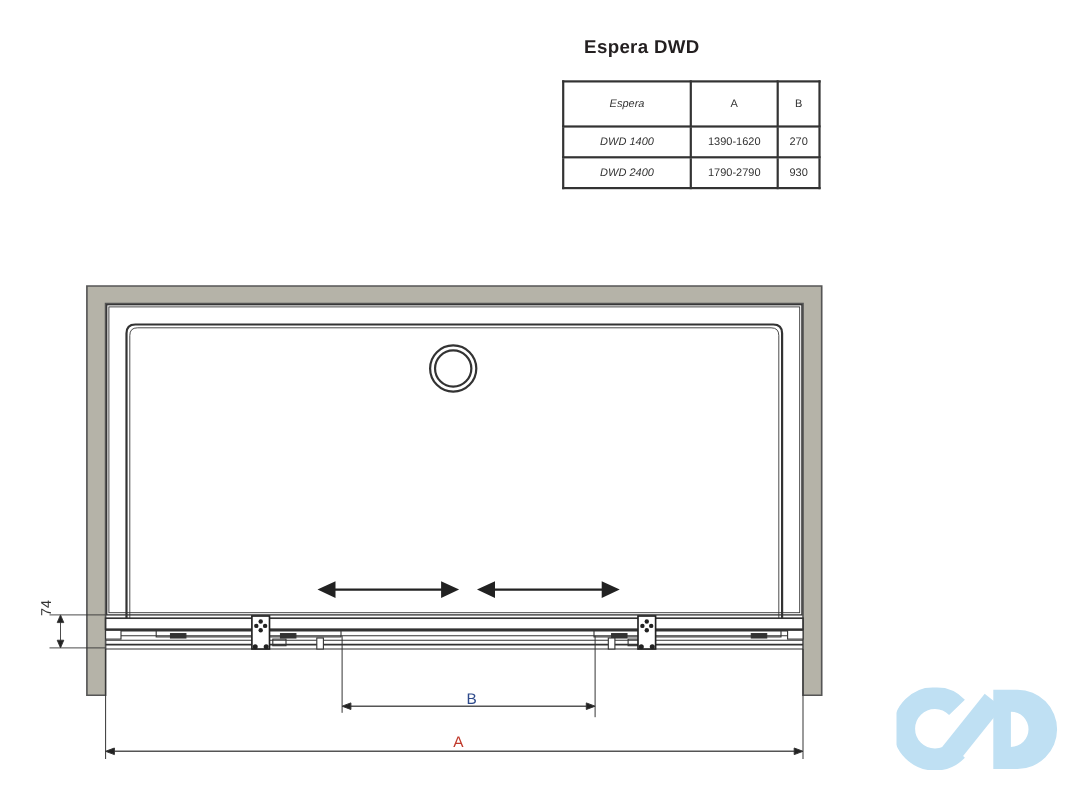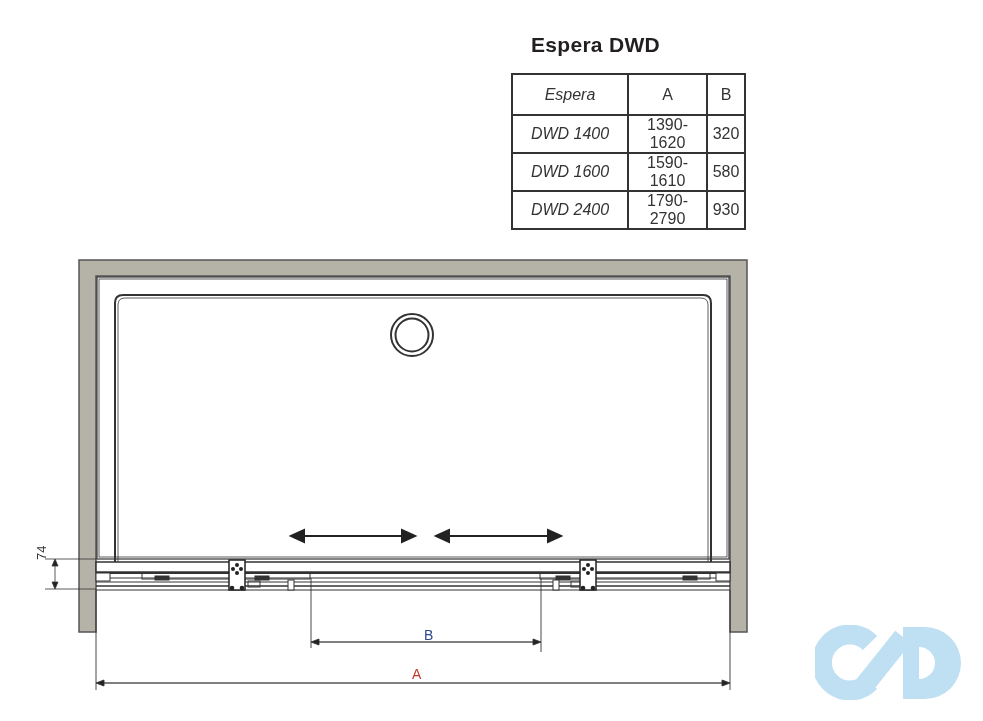--- a/index.html
+++ b/index.html
@@ -1,19 +1,19 @@
 <!DOCTYPE html>
 <html><head>
 <meta charset="utf-8">
 <style>
   html, body { margin:0; padding:0; background:#ffffff; }
   body { width:983px; height:721px; position:relative; overflow:hidden; font-family:"Liberation Sans", sans-serif; }
-  .title { position:absolute; left:531px; top:33px; font-size:21px; font-weight:bold; color:#231f20; letter-spacing:0.3px; }
+  .title { position:absolute; left:531px; top:33px; font-size:17px; font-weight:bold; color:#231f20; letter-spacing:0.3px; }
   table.spec { position:absolute; left:511px; top:73px; border-collapse:collapse; border:2px solid #333; }
-  table.spec td { border:2px solid #333; height:26px; padding:0 4px; font-size:16px; color:#333; text-align:center; }
+  table.spec td { border:2px solid #333; height:26px; padding:0 4px; font-size:10px; color:#333; text-align:center; }
   table.spec tr.head td { height:39px; }
   table.spec td.model { width:106px; font-style:italic; font-weight:normal; }
   table.spec tr.head td.model { font-weight:normal; }
   table.spec td.a { width:69px; }
   table.spec td.b { width:28px; }
   .ha { color:#c0392b; font-size:17px; }
   .hb { color:#2e4a8b; font-size:17px; }
   svg.drawing { position:absolute; left:0; top:0; }
   .dimtext-a { position:absolute; left:412px; top:666px; font-size:14px; color:#c0392b; }
   .dimtext-b { position:absolute; left:424px; top:627px; font-size:14px; color:#2e4a8b; }
@@ -28,26 +28,21 @@
 <table class="spec">
   <tbody>
       <tr class="head">
     <td class="model">Espera</td>
     <td class="a ha">A</td>
     <td class="b hb">B</td>
   </tr>
   <tr>
     <td class="model">DWD 1400</td>
     <td class="a">1390-1620</td>
-    <td class="b">320</td>
-  </tr>
-  <tr>
-    <td class="model">DWD 1600</td>
-    <td class="a">1590-1610</td>
-    <td class="b">580</td>
+    <td class="b">270</td>
   </tr>
   <tr>
     <td class="model">DWD 2400</td>
     <td class="a">1790-2790</td>
     <td class="b">930</td>
   </tr>
 </tbody>
   </table>
 
 <svg class="drawing" width="983" height="721" viewBox="0 0 983 721">

